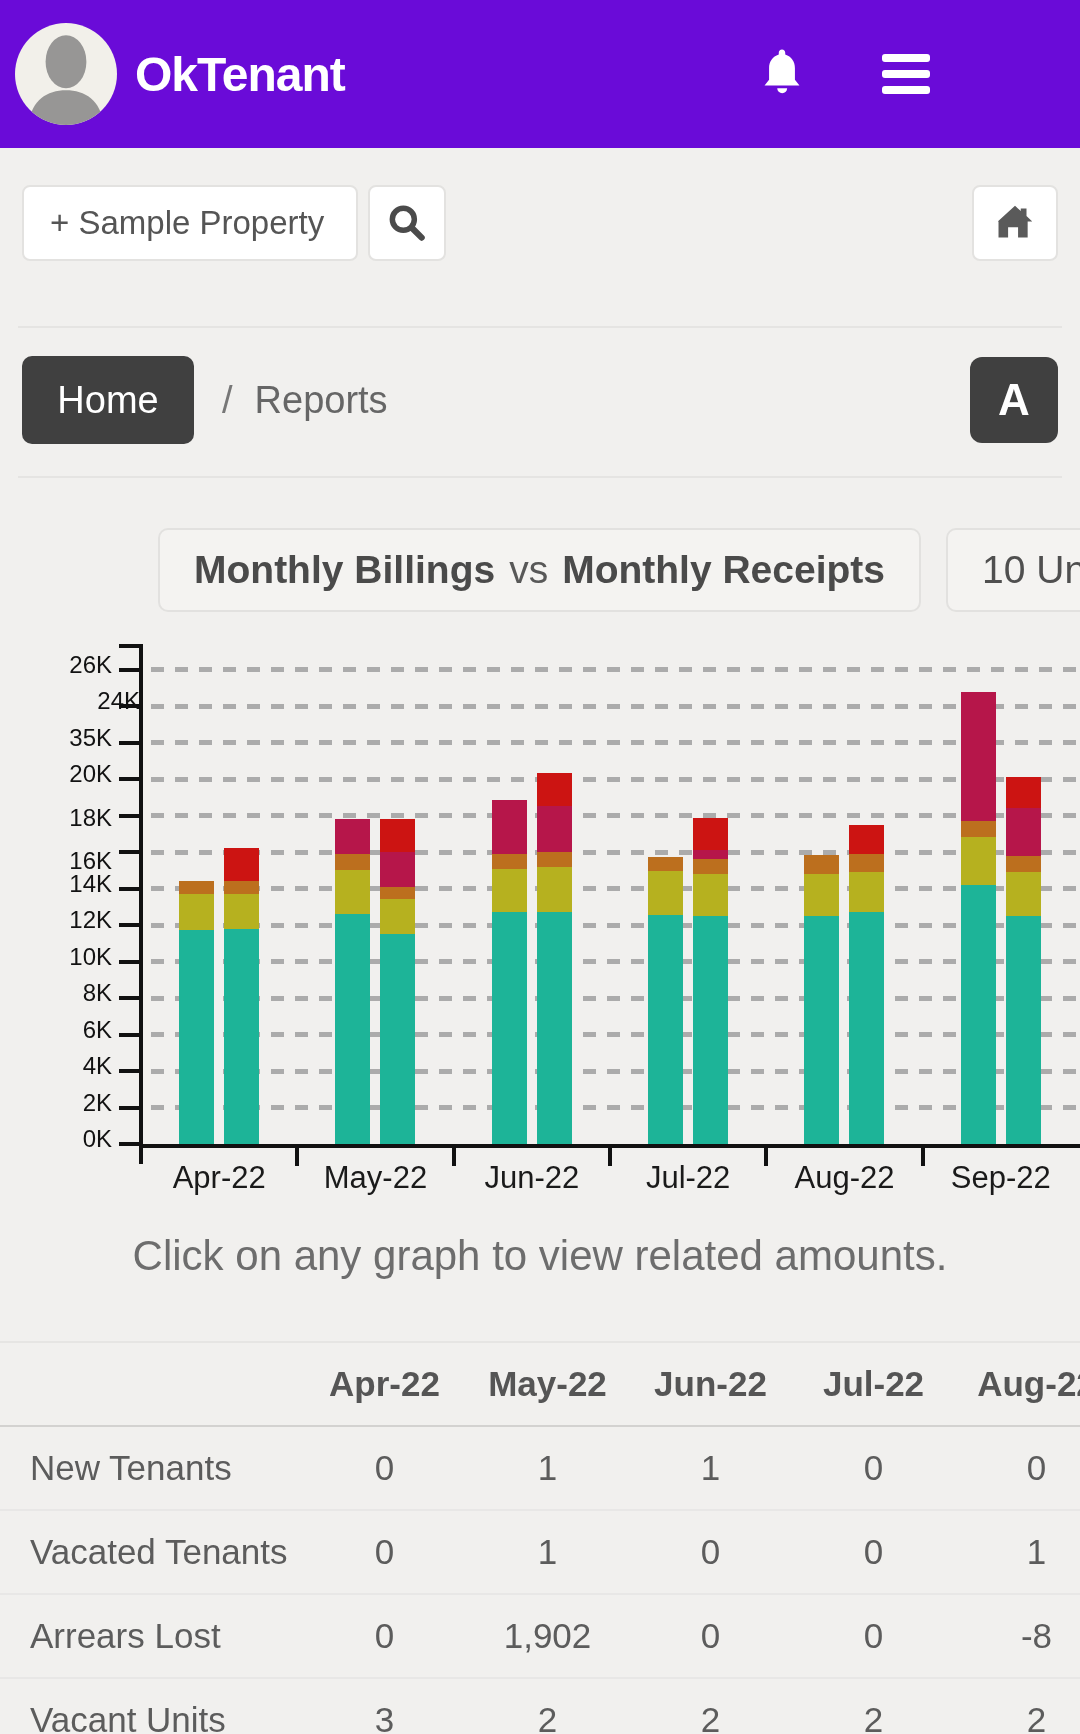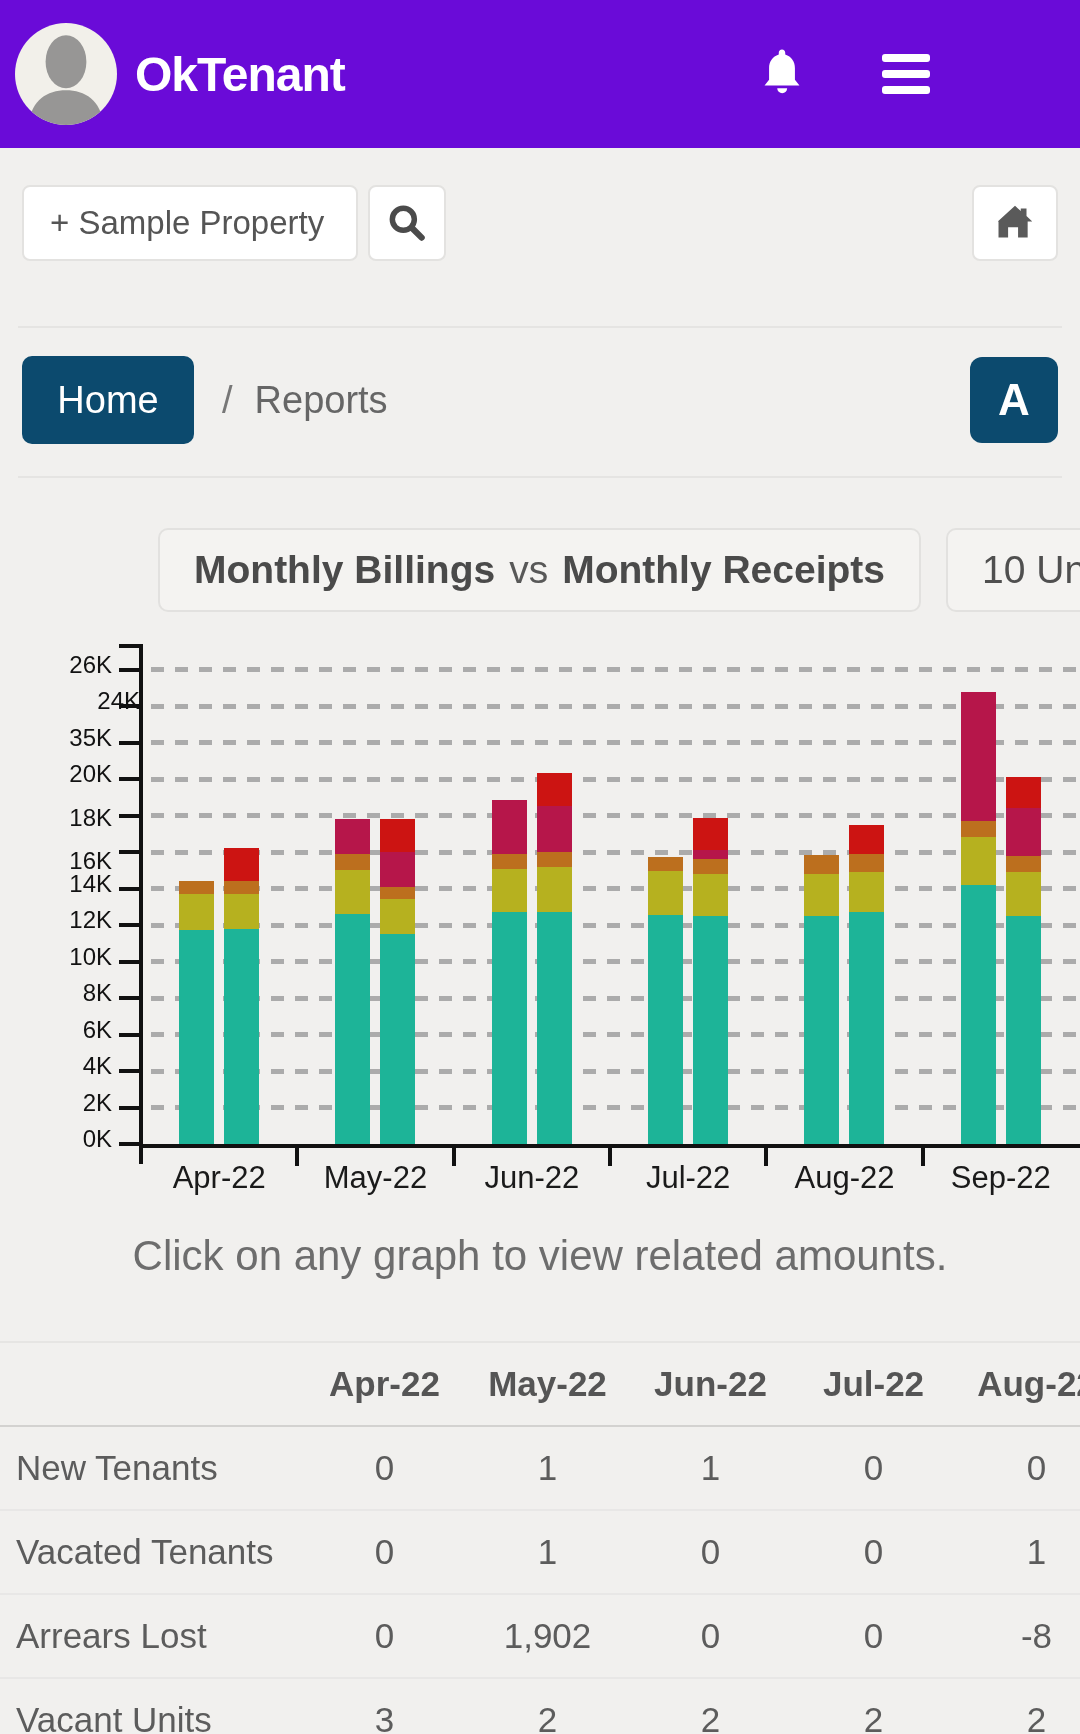--- a/index.html
+++ b/index.html
@@ -20,21 +20,21 @@
   .prop-btn{width:336px;height:76px;background:#ffffff;border:2px solid #e3e2e0;border-radius:8px;
     display:flex;align-items:center;padding-left:26px;font-size:33px;color:#555;box-sizing:border-box;}
   .icon-btn{width:78px;height:76px;background:#ffffff;border:2px solid #e3e2e0;border-radius:8px;
     display:flex;align-items:center;justify-content:center;box-sizing:border-box;margin-left:10px;}
   .home-btn{margin-left:auto;width:86px;}
   .divider{height:2px;background:#e5e4e2;margin:0 18px;}
   .div1{margin-top:65px;}
   .div2{margin-top:32px;}
   
   .crumbs{display:flex;align-items:center;margin:28px 22px 0 22px;height:88px;}
-  .btn-purple{background:#0c4a6e;color:#fff;border-radius:10px;display:flex;align-items:center;justify-content:center;}
+  .btn-purple{background:#404040;color:#fff;border-radius:10px;display:flex;align-items:center;justify-content:center;}
   .home-crumb{width:172px;height:88px;font-size:38px;}
   .crumb-sep{color:#777;font-size:38px;margin-left:28px;}
   .crumb-cur{color:#666;font-size:38px;margin-left:22px;}
   .a-badge{margin-left:auto;width:88px;height:86px;border-radius:12px;font-size:44px;font-weight:bold;}
   
   .cards{display:flex;margin-top:50px;margin-left:158px;height:88px;gap:8px;}
   .card{flex:none;background:#f4f3f1;border:2px solid #e2e1df;border-radius:10px;height:84px;
     display:flex;align-items:center;padding:0 34px;font-size:39px;color:#4f4f4f;white-space:nowrap;box-sizing:border-box;}
   .card b{font-weight:bold;color:#4a4a4a;}
   .card .mid{margin:0 14px;font-weight:normal;color:#585858;}
@@ -52,21 +52,21 @@
   .bar div{width:100%;}
   .xlabel{position:absolute;top:532px;text-align:center;font-size:31px;color:#1a1a1a;}
   
   .caption{margin-top:6px;text-align:center;font-size:42px;color:#6d6d6d;line-height:44px;}
   
   table{margin-top:63px;border-collapse:collapse;table-layout:fixed;width:1118px;}
   table{border-top:2px solid #e6e5e3;}
   th,td{font-size:35px;color:#5c5c5c;height:82px;text-align:center;padding:0;}
   th{font-weight:bold;color:#555;border-bottom:2px solid #d3d2d0;}
   td{border-bottom:2px solid #e8e7e6;}
-  .rowlabel{text-align:left;padding-left:16px;}
+  .rowlabel{text-align:left;padding-left:30px;}
   col.c-label{width:303px;}
   col.c-data{width:163px;}
 </style>
 </head>
 <body>
 
 <div class="appbar">
   <div class="avatar">
     <svg viewBox="0 0 100 100" width="102" height="102">
       <ellipse cx="50" cy="38" rx="20" ry="26" fill="#979695"></ellipse>

